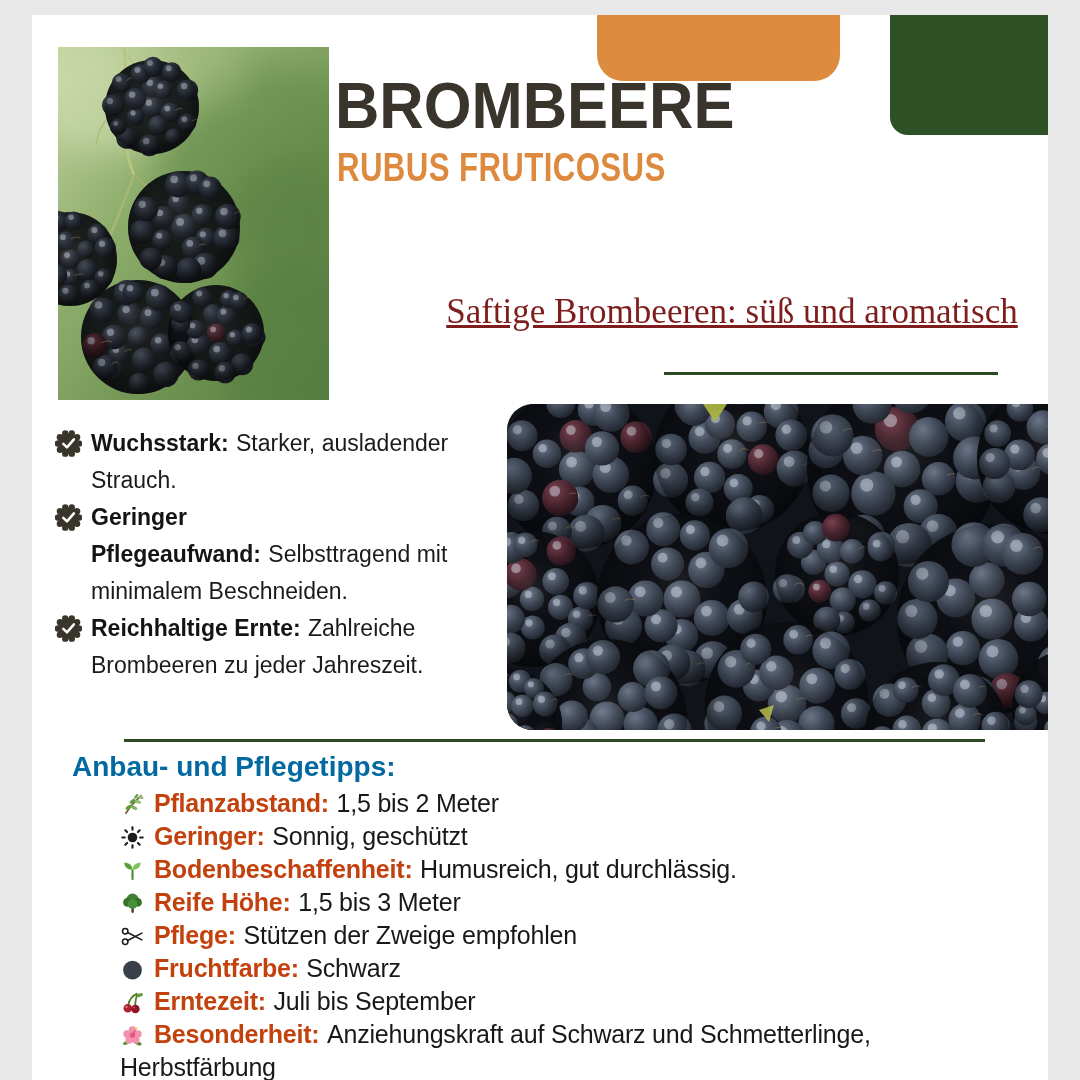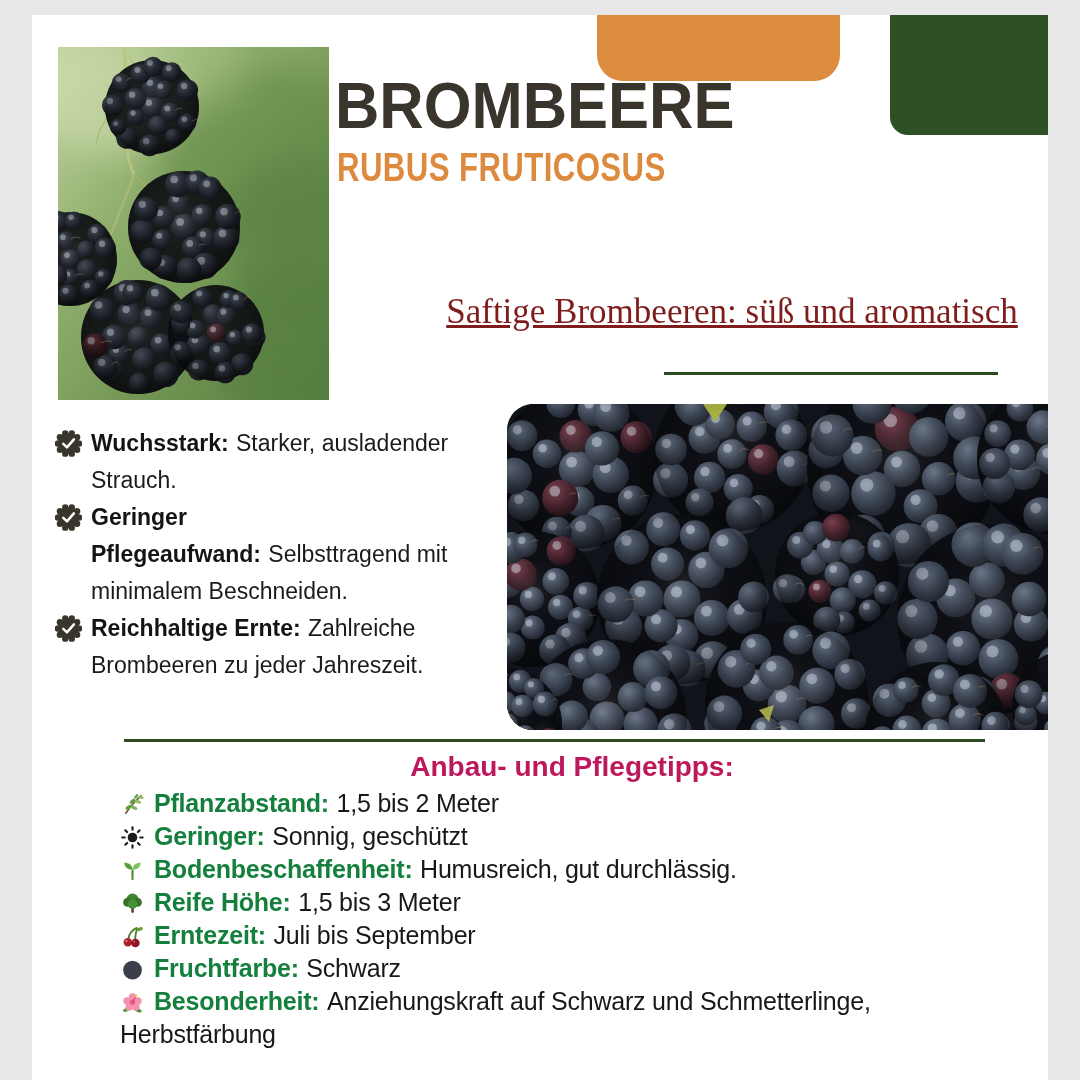--- a/index.html
+++ b/index.html
@@ -28,25 +28,25 @@
   .photo-left svg,.photo-main svg{display:block;}
 
   
   .features{left:23px;top:410px;width:420px;}
   .feat{position:relative;padding-left:36px;width:376px;font-size:23px;line-height:37px;color:#1b1b1b;}
   .feat b{font-weight:700;color:#141414;margin-right:.32em;}
   .feat-icon{position:absolute;left:0;top:5px;width:27px;height:27px;}
 
   
   .divider2{left:92px;top:724px;width:861px;height:3px;background:#2d4a23;}
-  .tips-heading{left:40px;top:736px;width:1000px;text-align:center;font-size:28px;font-weight:800;color:#be185d;}
+  .tips-heading{left:40px;top:736px;width:1000px;text-align:left;font-size:28px;font-weight:800;color:#0369a1;}
   .tips{left:88px;top:772px;width:900px;font-size:25px;line-height:33px;color:#181818;letter-spacing:-.2px;}
   .tip{display:block;}
   .tip-icon{display:inline-block;width:26px;height:26px;vertical-align:-5px;margin-right:8px;}
-  .tip b{font-weight:700;color:#15803d;margin-right:.3em;}
+  .tip b{font-weight:700;color:#c2410c;margin-right:.3em;}
 </style>
 </head>
 <body>
 
 <div class="page">
 
   <div class="abs photo-left">
     <svg id="leftPhoto" width="271" height="353" viewBox="0 0 271 353">
         <defs>
           <linearGradient id="L-bg" x1="0" y1="0" x2="1" y2="1">
@@ -921,34 +921,42 @@
     <div class="tip">
       <span class="tip-icon"><svg viewBox="0 0 24 24" width="25" height="25">
             <rect x="10.9" y="13" width="2.4" height="8" rx="1" fill="#5c3a22"></rect>
             <circle cx="12" cy="8.5" r="6" fill="#3f8234"></circle>
             <circle cx="7.2" cy="11" r="4.2" fill="#357329"></circle>
             <circle cx="16.8" cy="11" r="4.2" fill="#357329"></circle>
             <circle cx="12" cy="12.5" r="4.6" fill="#46903a"></circle>
           </svg></span><b>Reife Höhe:</b><span>1,5 bis 3 Meter</span>
     </div>
     <div class="tip">
+      <span class="tip-icon"><svg viewBox="0 0 24 24" width="25" height="25" fill="none" stroke="#1c1c1c" stroke-width="1.5">
+            <circle cx="5" cy="7" r="2.6"></circle>
+            <circle cx="5" cy="17" r="2.6"></circle>
+            <path d="M7.3 8.2 L21 15.2" stroke-linecap="round"></path>
+            <path d="M7.3 15.8 L21 8.8" stroke-linecap="round"></path>
+          </svg></span><b>Pflege:</b><span>Stützen der Zweige empfohlen</span>
+    </div>
+    <div class="tip">
+      <span class="tip-icon"><svg viewBox="0 0 24 24" width="25" height="25">
+            <circle cx="12" cy="12.5" r="9" fill="#3a4049"></circle>
+          </svg></span><b>Fruchtfarbe:</b><span>Schwarz</span>
+    </div>
+    <div class="tip">
       <span class="tip-icon"><svg viewBox="0 0 24 24" width="25" height="25">
             <path d="M8 14 C9 9 12 5.5 16.5 3.5" stroke="#4e7d2a" stroke-width="1.7" fill="none"></path>
             <path d="M14.5 15 C14.8 10 15.6 6.5 16.5 3.5" stroke="#4e7d2a" stroke-width="1.7" fill="none"></path>
             <ellipse cx="19" cy="5" rx="3.1" ry="1.7" fill="#63a136" transform="rotate(-20 19 5)"></ellipse>
             <circle cx="7.5" cy="17.5" r="4.1" fill="#b01f2e"></circle>
             <circle cx="14.8" cy="18.2" r="4.1" fill="#8f1524"></circle>
             <circle cx="6.2" cy="16.2" r="1.1" fill="#e58b94" opacity=".85"></circle>
             <circle cx="13.5" cy="16.9" r="1" fill="#d8757f" opacity=".7"></circle>
           </svg></span><b>Erntezeit:</b><span>Juli bis September</span>
-    </div>
-    <div class="tip">
-      <span class="tip-icon"><svg viewBox="0 0 24 24" width="25" height="25">
-            <circle cx="12" cy="12.5" r="9" fill="#3a4049"></circle>
-          </svg></span><b>Fruchtfarbe:</b><span>Schwarz</span>
     </div>
     <div class="tip">
       <span class="tip-icon"><svg viewBox="0 0 24 24" width="25" height="25">
             <ellipse cx="6" cy="19" rx="3.4" ry="1.7" fill="#5d9e3f" transform="rotate(-25 6 19)"></ellipse>
             <ellipse cx="17.5" cy="19.5" rx="3.4" ry="1.7" fill="#4c8a33" transform="rotate(20 17.5 19.5)"></ellipse>
             <g fill="#f492ad">
               <circle cx="12" cy="6.8" r="3.6"></circle>
               <circle cx="6.8" cy="10.6" r="3.6"></circle>
               <circle cx="17.2" cy="10.6" r="3.6"></circle>
               <circle cx="8.8" cy="16.2" r="3.6"></circle>

